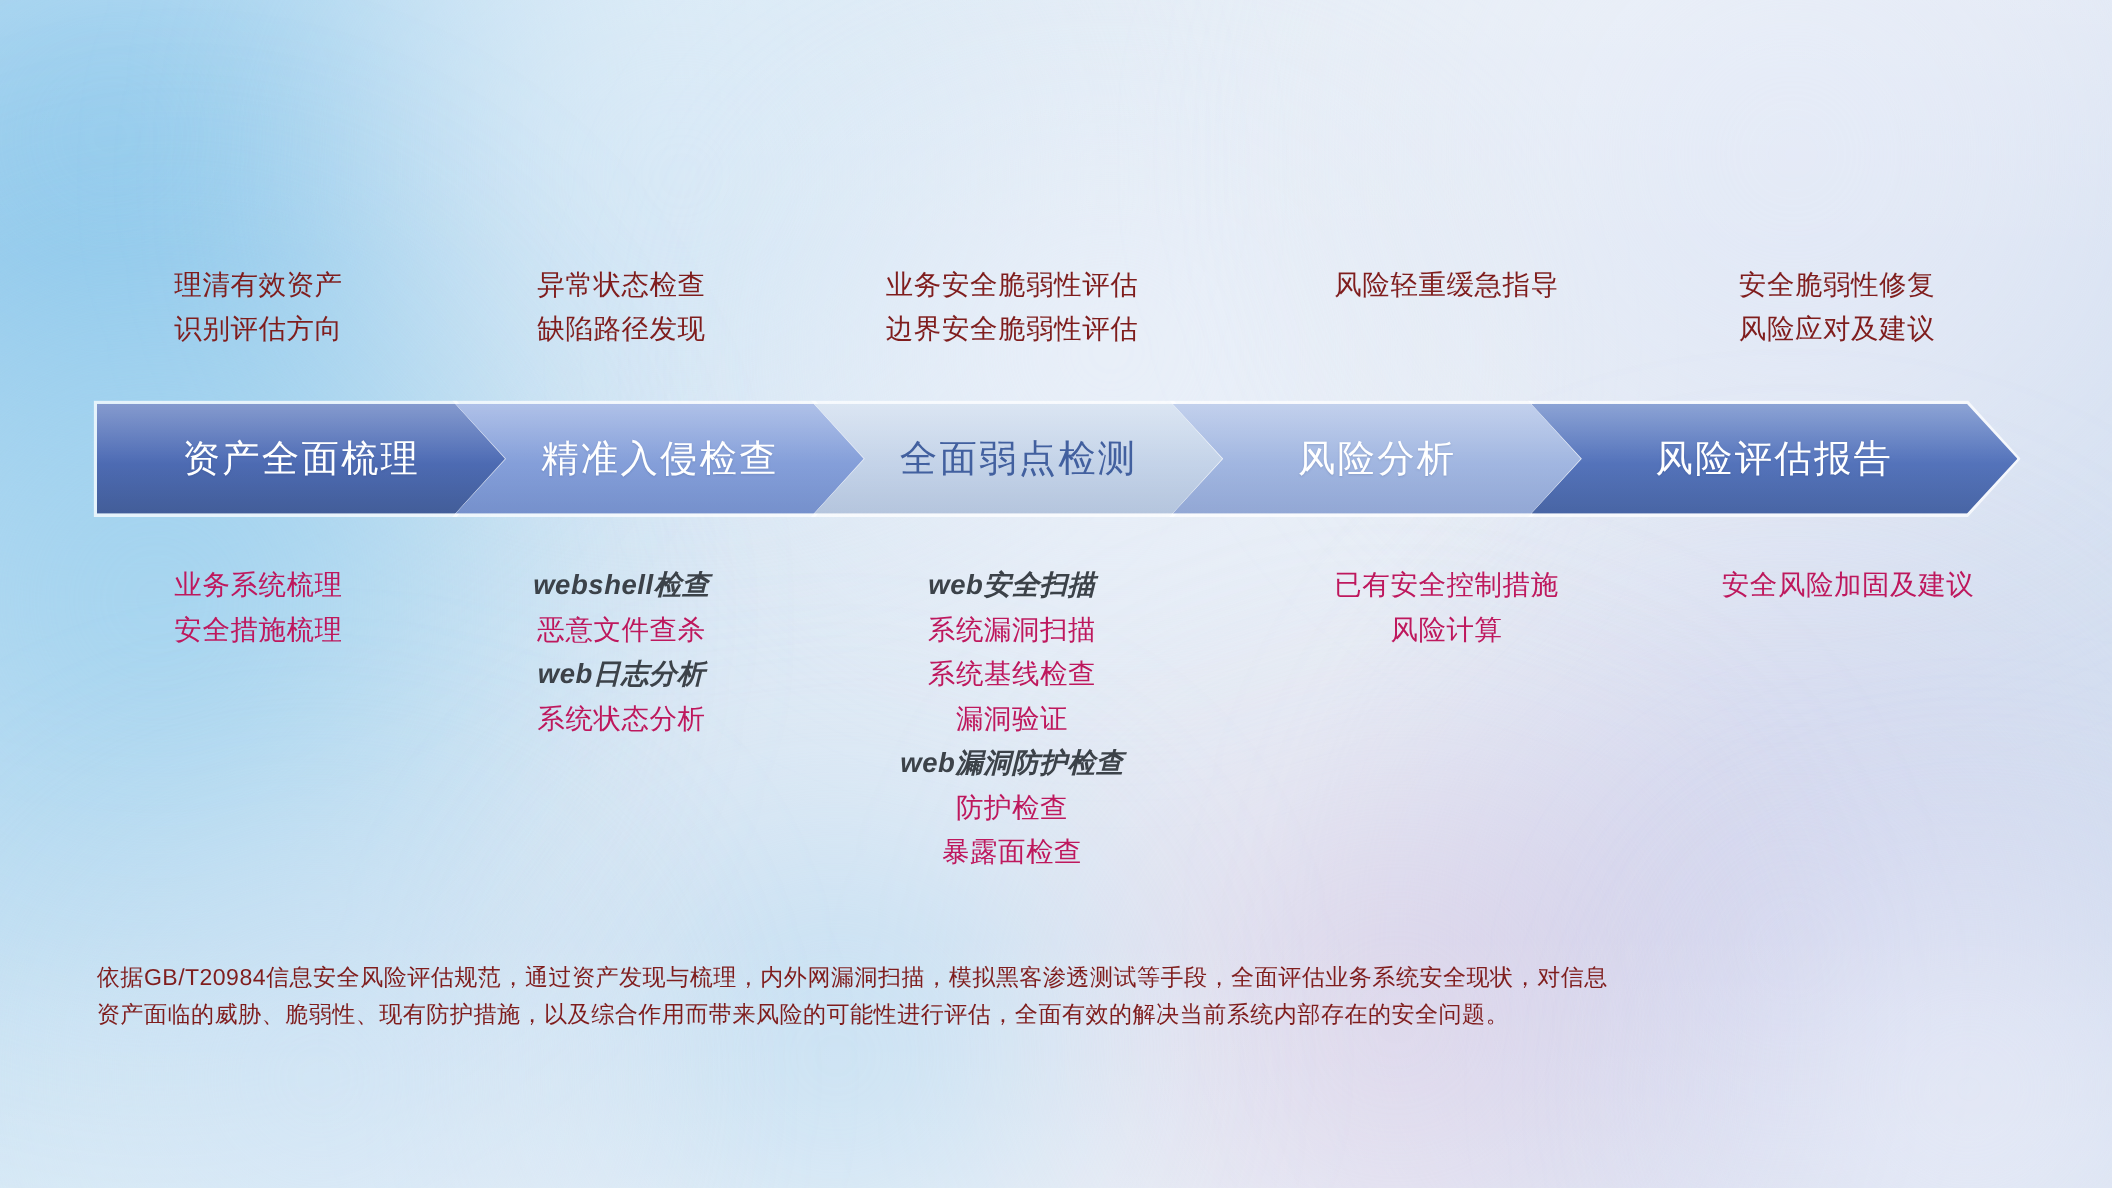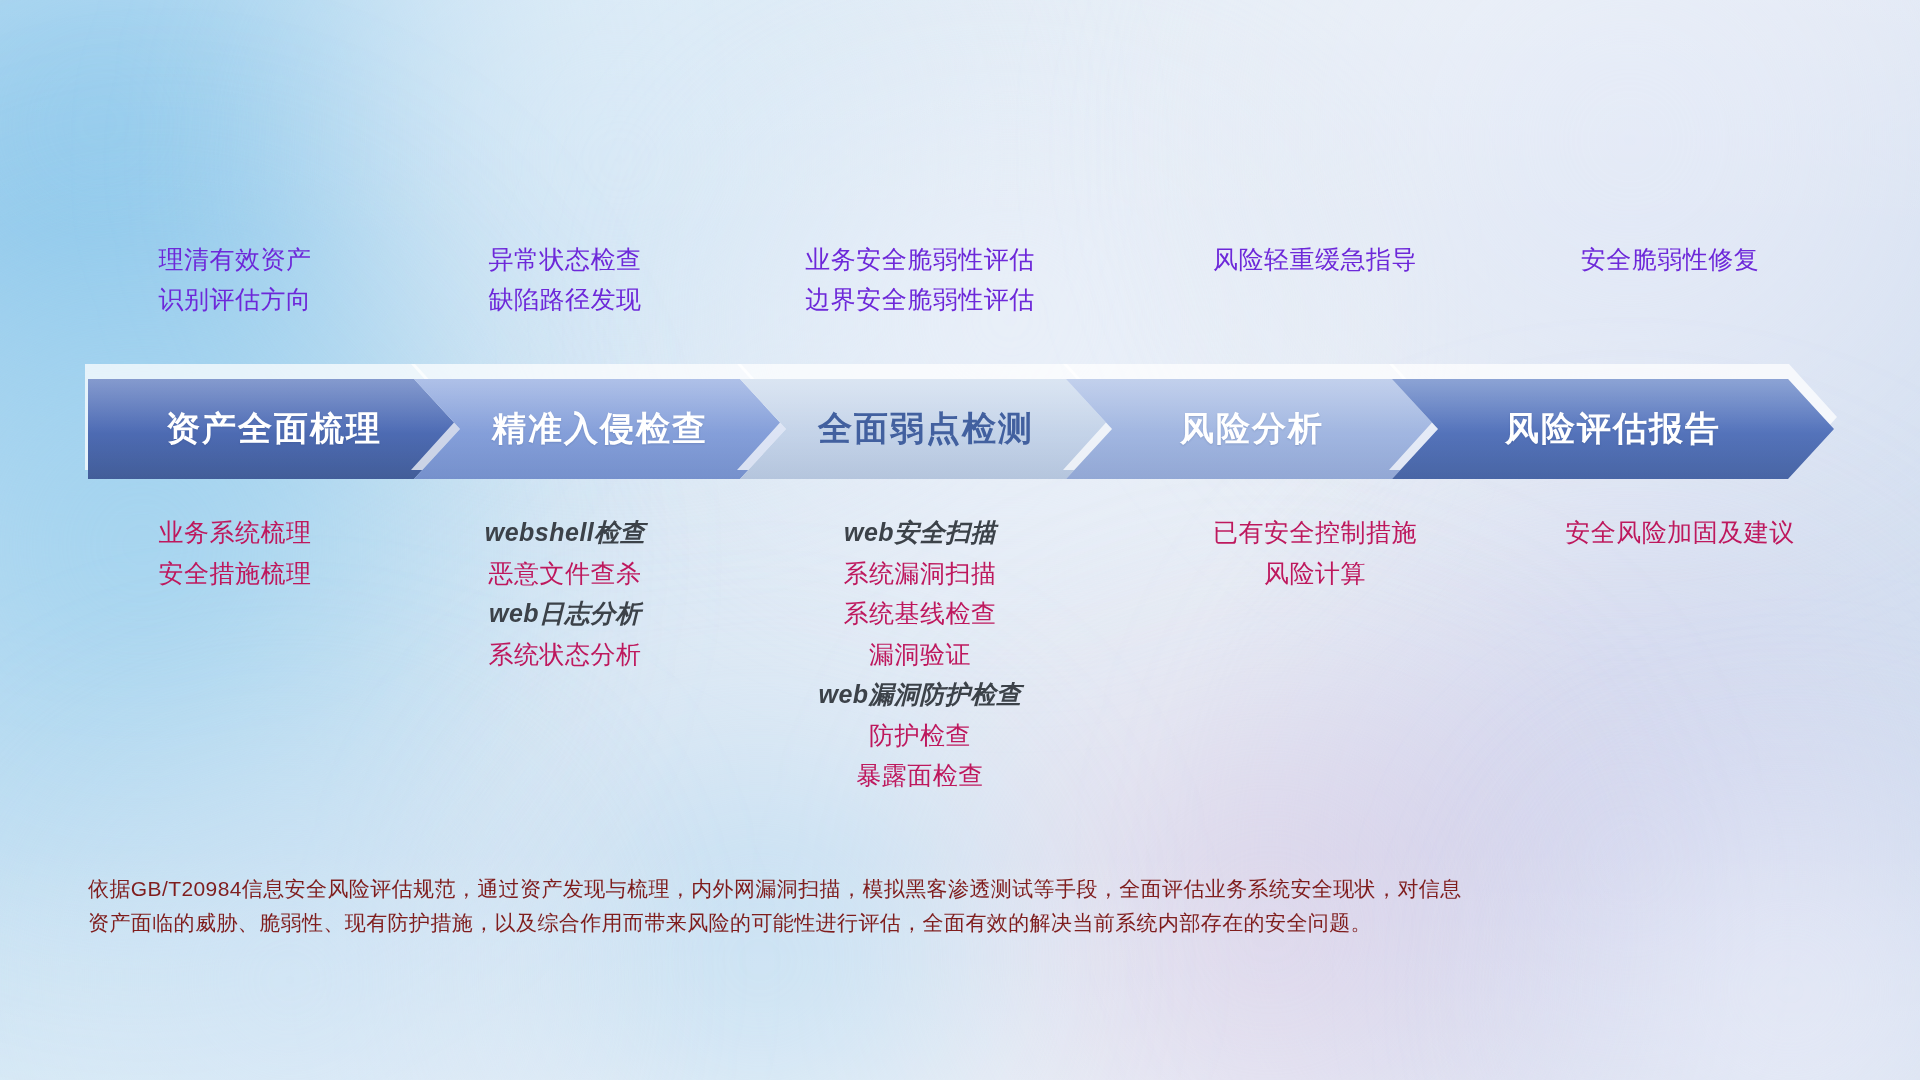--- a/index.html
+++ b/index.html
@@ -48,32 +48,32 @@
     background:linear-gradient(180deg, rgba(255,255,255,.16) 0%, rgba(255,255,255,0) 22%,
                rgba(255,255,255,0) 78%, rgba(255,255,255,.18) 100%);
   }
 
   
   #content { position:absolute; inset:0; }
 
   
   .col { position:absolute; text-align:center; }
 
-  .toptext  { color:#6d28d9; letter-spacing:.5px; }
+  .toptext  { color:#7f1d1d; letter-spacing:.5px; }
   .toptext .line { line-height:1.58; font-size:25px; white-space:nowrap; }
 
   .botlist .item { line-height:1.62; font-size:25px; color:#be185d; white-space:nowrap; letter-spacing:.5px; }
   .botlist .item.strong { font-weight:700; color:#3c4249;font-style:italic; }
 
   
   #band { position:absolute; left:88px; top:367px; width:1746px; height:100px; }
   .chev {
-    position:absolute; top:12px; height:100px;
+    position:absolute; top:0; height:100px;
     display:flex; align-items:center; justify-content:center;
-    font-size:34px; font-weight:700; letter-spacing:2px;
+    font-size:34px; font-weight:400; letter-spacing:2px;
     clip-path:polygon(0 0, calc(100% - 46px) 0, 100% 50%, calc(100% - 46px) 100%, 0 100%);
   }
   .chev.first {
     clip-path:polygon(0 0, calc(100% - 46px) 0, 100% 50%, calc(100% - 46px) 100%, 0 100%);
   }
   .chev.notched {
     clip-path:polygon(0 0, calc(100% - 46px) 0, 100% 50%, calc(100% - 46px) 100%, 0 100%, 46px 50%);
   }
   .chev .lbl { position:relative; z-index:3; text-shadow:0 1px 2px rgba(40,60,110,.18); }
   .chev .sheen {
@@ -134,20 +134,21 @@
     <div class="line">异常状态检查</div>
     <div class="line">缺陷路径发现</div>
   </div>
 
   <div class="col toptext" style="left:1115px; top:240px; width:400px;">
     <div class="line">风险轻重缓急指导</div>
   </div>
 
   <div class="col toptext" style="left:1470px; top:240px; width:400px;">
     <div class="line">安全脆弱性修复</div>
+    <div class="line">风险应对及建议</div>
   </div>
 
   <div id="band">
 
     <div class="chevwrap" style="left:0px; width:372px;">
       <div class="edge"></div>
     </div>
     <div class="chev first" style="left:0px; width:372px;
                 background:linear-gradient(180deg,#5a77bd 0%,#4e6cb5 48%,#45619f 100%);">
       <div class="sheen"></div>

